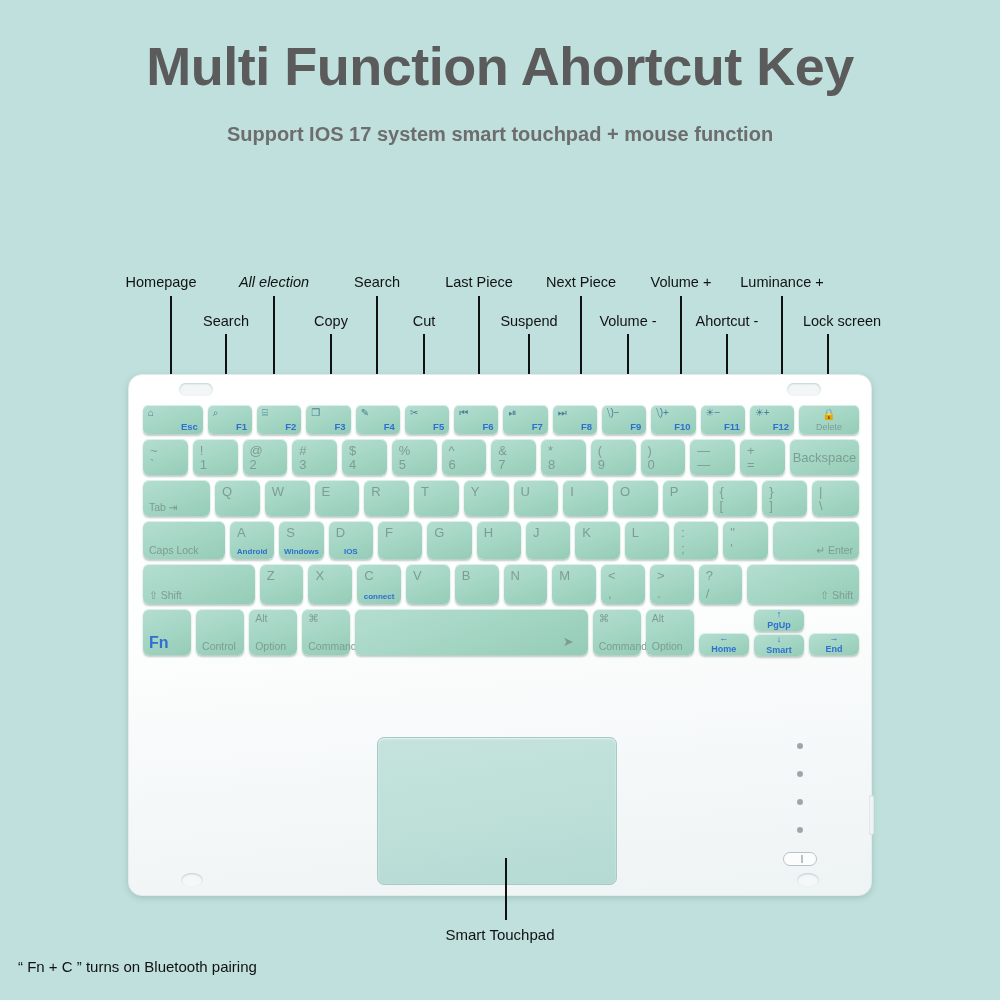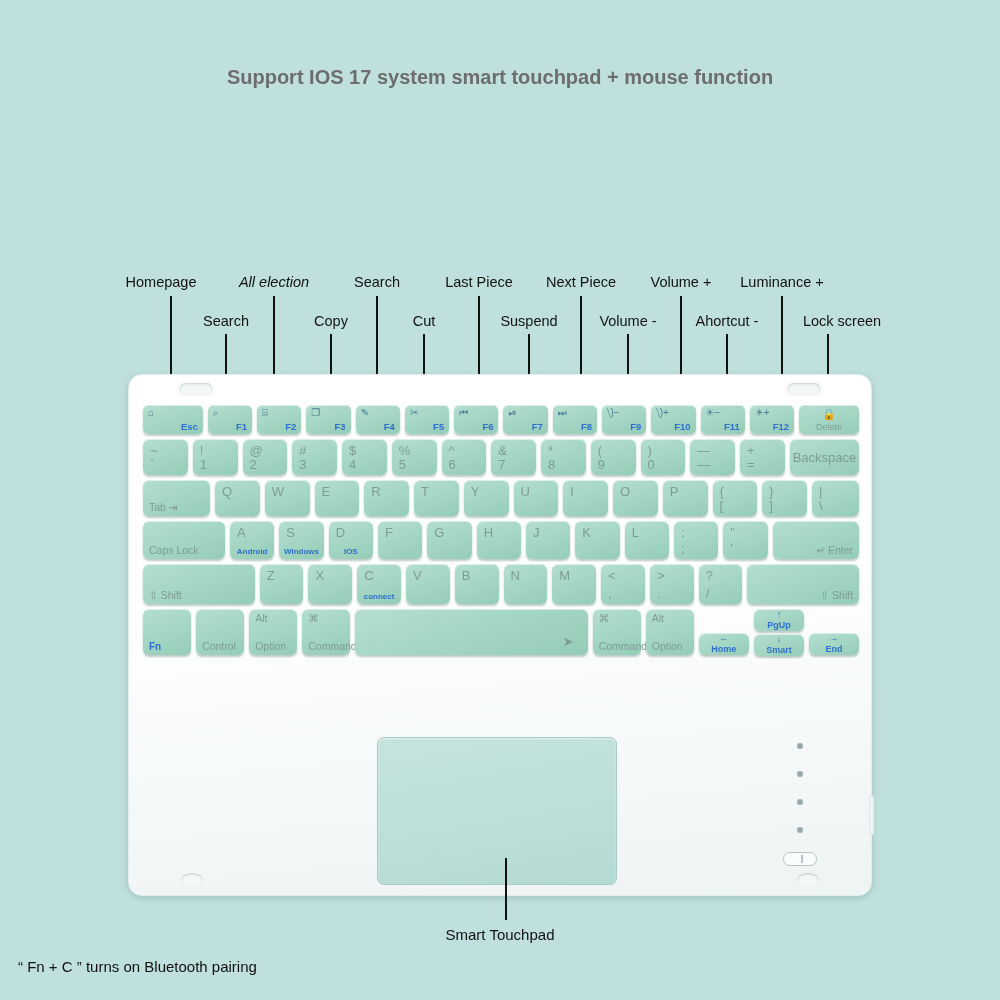--- a/index.html
+++ b/index.html
@@ -134,21 +134,21 @@
     position: absolute; left: 6px; top: 3px;
     font-size: 10.5px; color: #7d9d93;
   }
   .key .blue-tag {
     position: absolute; left: 0; right: 0; bottom: 3px;
     text-align: center;
     font-size: 8px; color: #2f6fd0; font-weight: bold;
   }
   .key .blue-bl {
     position: absolute; left: 6px; bottom: 3px;
-    font-size: 10px; color: #2f6fd0; font-weight: bold;
+    font-size: 16px; color: #2f6fd0; font-weight: bold;
   }
   .key .blue-center {
     position: absolute; inset: 0;
     display: flex; flex-direction: column;
     align-items: center; justify-content: center;
     font-size: 9px; color: #2f6fd0; font-weight: bold; line-height: 1.25;
   }
   .key .lock-glyph {
     position: absolute; left: 0; right: 0; top: 3px;
     text-align: center; font-size: 11px; color: #2f6fd0;
@@ -199,20 +199,21 @@
     position: absolute;
     left: 505px; top: 858px;
     width: 2px; height: 62px;
     background: #111;
   }
 </style>
 </head>
 <body>
 
 <div class="header">
+  <div class="title">Multi Function Ahortcut Key</div>
   <div class="subtitle">Support IOS 17 system smart touchpad + mouse function</div>
 </div>
 
 <div class="callouts" id="callouts">
     <div class="callout-label" style="left: 161px; top: 274px;">Homepage</div>
     <div class="leader" style="left: 171px; top: 296px; height: 88px;"></div>
     <div class="callout-label" style="left: 226px; top: 313px;">Search</div>
     <div class="leader" style="left: 226px; top: 334px; height: 52px;"></div>
     <div class="callout-label" style="left: 274px; top: 274px; font-style: italic;">All election</div>
     <div class="leader" style="left: 274px; top: 296px; height: 88px;"></div>

